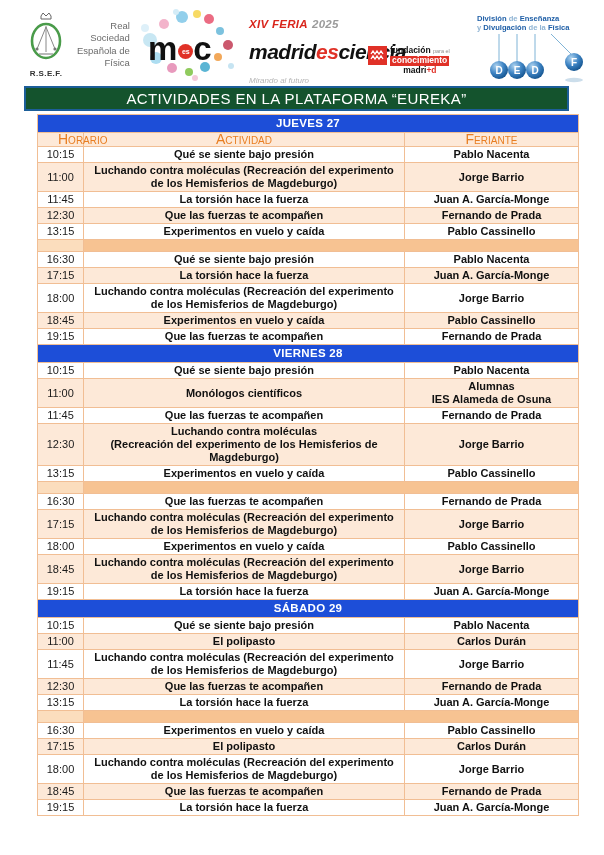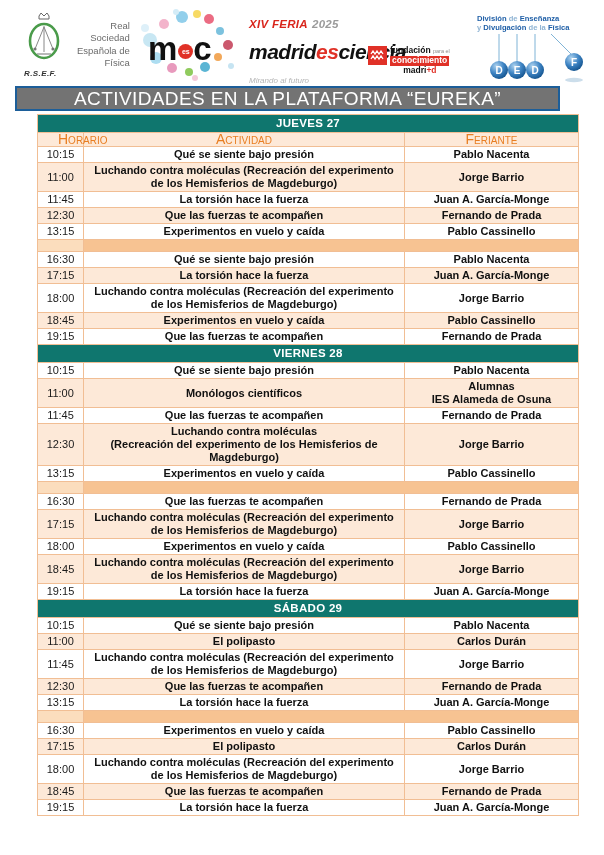--- a/index.html
+++ b/index.html
@@ -2,21 +2,21 @@
 <html><head>
 <meta charset="utf-8">
 <style>
   html,body{margin:0;padding:0;}
   body{
     width:604px;height:855px;position:relative;background:#ffffff;
     font-family:"Liberation Sans", sans-serif;color:#111;overflow:hidden;
   }
   
   .rsef{position:absolute;left:24px;top:12px;display:flex;gap:9px;}
-  .rsef .crest-col{width:44px;text-align:left;font-style:italic;}
+  .rsef .crest-col{width:44px;text-align:center;}
   .rsef .acronym{font-size:8px;font-weight:bold;color:#333;letter-spacing:.4px;margin-top:1px;}
   .rsef .name{font-size:9.5px;color:#6b6b6b;line-height:1.3;white-space:pre-line;margin-top:8px;text-align:right;}
 
   .mec{position:absolute;left:138px;top:6px;width:235px;height:78px;}
   .mec .bubbles{position:absolute;left:0;top:0;}
   .mec .mc{position:absolute;left:10px;top:26px;display:flex;align-items:center;font-weight:bold;color:#111;}
   .mec .mc .m,.mec .mc .c{font-size:33px;line-height:33px;}
   .mec .mc .esdot{width:15px;height:15px;border-radius:50%;background:#e03127;color:#fff;
     font-size:7px;font-weight:bold;display:flex;align-items:center;justify-content:center;margin:6px 0 0 1px;}
   .mec .brandcol{position:absolute;left:111px;top:12px;white-space:nowrap;font-style:italic;}
@@ -35,37 +35,37 @@
   .fundacion .l3{font-weight:bold;color:#111;text-align:center;}
   .fundacion .l3 .plusd{color:#e03127;}
 
   .dedf{position:absolute;left:477px;top:14px;width:114px;}
   .dedf .dline{font-size:7.6px;font-weight:bold;color:#1f5fa7;line-height:1.25;}
   .dedf .dline .muted{color:#8fb4d4;}
   .dedf svg{margin-top:1px;}
 
   
   .title-bar{
-    position:absolute;left:15px;top:86px;width:541px;height:21px;
-    background:#737373;border:2px solid #1c5e99;
+    position:absolute;left:24px;top:86px;width:541px;height:21px;
+    background:#14532d;border:2px solid #1c5e99;
     display:flex;align-items:center;justify-content:center;
-    color:#fff;font-size:19px;letter-spacing:.4px;white-space:nowrap;
+    color:#fff;font-size:15px;letter-spacing:.4px;white-space:nowrap;
   }
 
   
   .sched{position:absolute;left:37px;top:114px;width:541px;border-collapse:collapse;table-layout:fixed;}
   .sched col.c-time{width:46px;}
   .sched col.c-act{width:321px;}
   .sched col.c-fer{width:174px;}
   .sched td{
     border:1px solid #f1be94;font-size:11px;line-height:13px;
     padding:1px 4px;text-align:center;vertical-align:middle;white-space:pre-line;
   }
   .sched .day-td{
-    background:#0f766e;color:#fff;font-weight:bold;font-size:11.5px;
+    background:#1d4ed8;color:#fff;font-weight:bold;font-size:11.5px;
     letter-spacing:.3px;padding:2px;white-space:nowrap;
   }
   .sched .colhdr td{
     background:#fde9d8;color:#e87e22;font-weight:normal;font-size:14px;
     font-variant:small-caps;padding:0 20px;line-height:13px;
   }
   .sched tr.white td{background:#ffffff;}
   .sched tr.peach td{background:#fde9d8;}
   .sched td.time{font-weight:normal;color:#1a1a1a;}
   .sched td.act,.sched td.fer{font-weight:bold;color:#111;}

